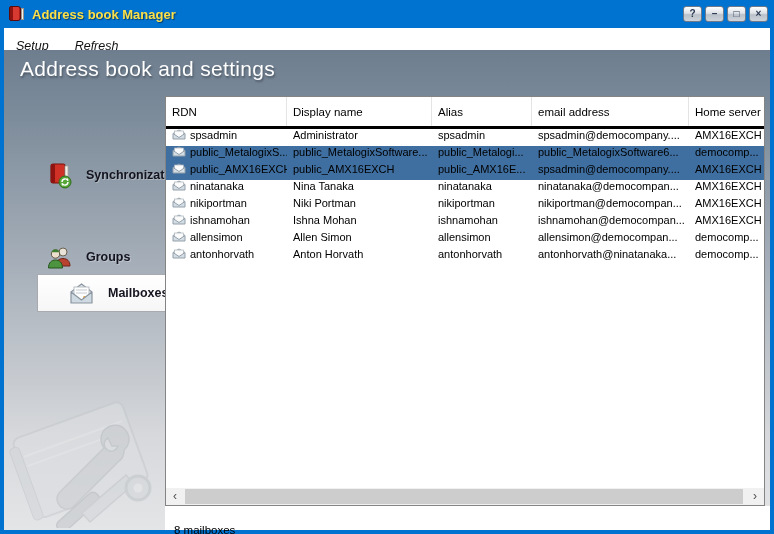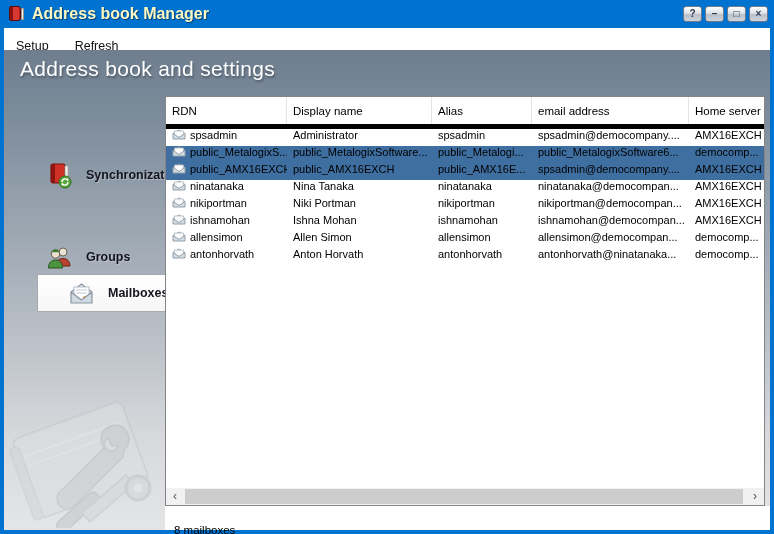--- a/index.html
+++ b/index.html
@@ -7,28 +7,28 @@
   body { font-family:"Liberation Sans", sans-serif; position:relative; overflow:hidden; background:#0072cf; }
 
   
   .titlebar { position:absolute; left:0; top:0; width:774px; height:28px; background:#0072cf;
               display:flex; align-items:center; padding:0 6px; }
   .titlebar .app-icon { width:16px; height:18px; margin:0 8px 0 2px; position:relative; flex:0 0 auto; }
   .titlebar .app-icon .book { position:absolute; left:1px; top:1px; width:12px; height:15px;
               background:linear-gradient(90deg,#8f1310 0 3px,#d83a31 3px 9px,#b0201a 9px);
               border:1px solid #5c0b08; border-radius:2px 3px 3px 2px; }
   .titlebar .app-icon .pages { position:absolute; right:0; top:3px; width:3px; height:12px; background:#f4f1ea; border:1px solid #9a968c; }
-  .title-text { color:#fef9c3; font-weight:bold; font-size:16px; text-shadow:1px 1px 1px rgba(0,0,0,.45); }
+  .title-text { color:#fde047; font-weight:bold; font-size:13px; text-shadow:1px 1px 1px rgba(0,0,0,.45); }
   .win-controls { margin-left:auto; display:flex; gap:3px; }
   .win-btn { width:19px; height:16px; border:1px solid #6f7989; border-radius:3px;
              background:linear-gradient(180deg,#ffffff,#dde1e6 45%,#bac1ca 55%,#cfd4da);
              color:#2b3a52; font-size:10px; font-weight:bold; line-height:14px; text-align:center; cursor:default; }
 
   .menubar { position:absolute; left:4px; top:28px; width:766px; height:36px; background:#ffffff;
-             display:flex; align-items:center; padding-left:12px; }
+             display:flex; align-items:center; padding-left:12px;font-style:italic; }
   .menu-item { font-size:12.5px; color:#111; margin-right:26px; }
 
   
   .bodyarea { position:absolute; left:4px; top:50px; width:766px; height:480px;
               background:linear-gradient(180deg,#6e7e8f 0%, #7d8c9b 14%, #a6afb9 45%, #d6d8db 80%, #e4e5e7 100%); }
   .page-title { padding:7px 0 0 16px; font-size:21px; color:#ffffff; letter-spacing:.3px;
                 text-shadow:1px 2px 2px rgba(45,55,66,.55); }
 
   
   .sidebar { position:absolute; left:0; top:46px; width:161px; height:434px; }
@@ -36,21 +36,21 @@
                padding-left:30px; gap:13px; cursor:default; }
   .side-item .s-icon { width:27px; height:27px; flex:0 0 auto; }
   .side-item .s-label { font-size:12.5px; font-weight:bold; color:#14141f; text-shadow:1px 1px 0 rgba(255,255,255,.28); }
   .side-item.selected { background:linear-gradient(180deg,#ffffff,#f6f6f7); border:1px solid #a7abb0; border-right:0; width:162px;margin-left:21px; }
 
   
   .watermark { position:absolute; left:2px; top:338px; width:160px; height:140px; opacity:.55; pointer-events:none; }
 
   
   .panel { position:absolute; left:161px; top:46px; width:600px; height:410px; background:#fff; border:1px solid #848484; }
-  .thead { display:grid; grid-template-columns:121px 145px 100px 157px 1fr; height:32px; border-bottom:5px solid #000000; }
+  .thead { display:grid; grid-template-columns:121px 145px 100px 157px 1fr; height:32px; border-bottom:3px solid #000000; }
   .th { font-size:11.5px; color:#000; display:flex; align-items:center; padding-left:6px;
         border-right:1px solid #e4e4e4; white-space:nowrap; overflow:hidden; }
   .th:last-child { border-right:0; }
   .trow { display:grid; grid-template-columns:121px 145px 100px 157px 1fr; height:17px; }
   .trow.selected { background:#3f6fa1; }
   .td { font-size:11px; color:#000; display:flex; align-items:flex-start; padding-left:6px; white-space:nowrap; overflow:hidden; }
   .td .env { width:14px; height:11px; margin-right:4px; flex:0 0 auto; }
 
   
   .hscroll { position:absolute; left:0; bottom:0; width:598px; height:17px; background:#f1f1f1; }

